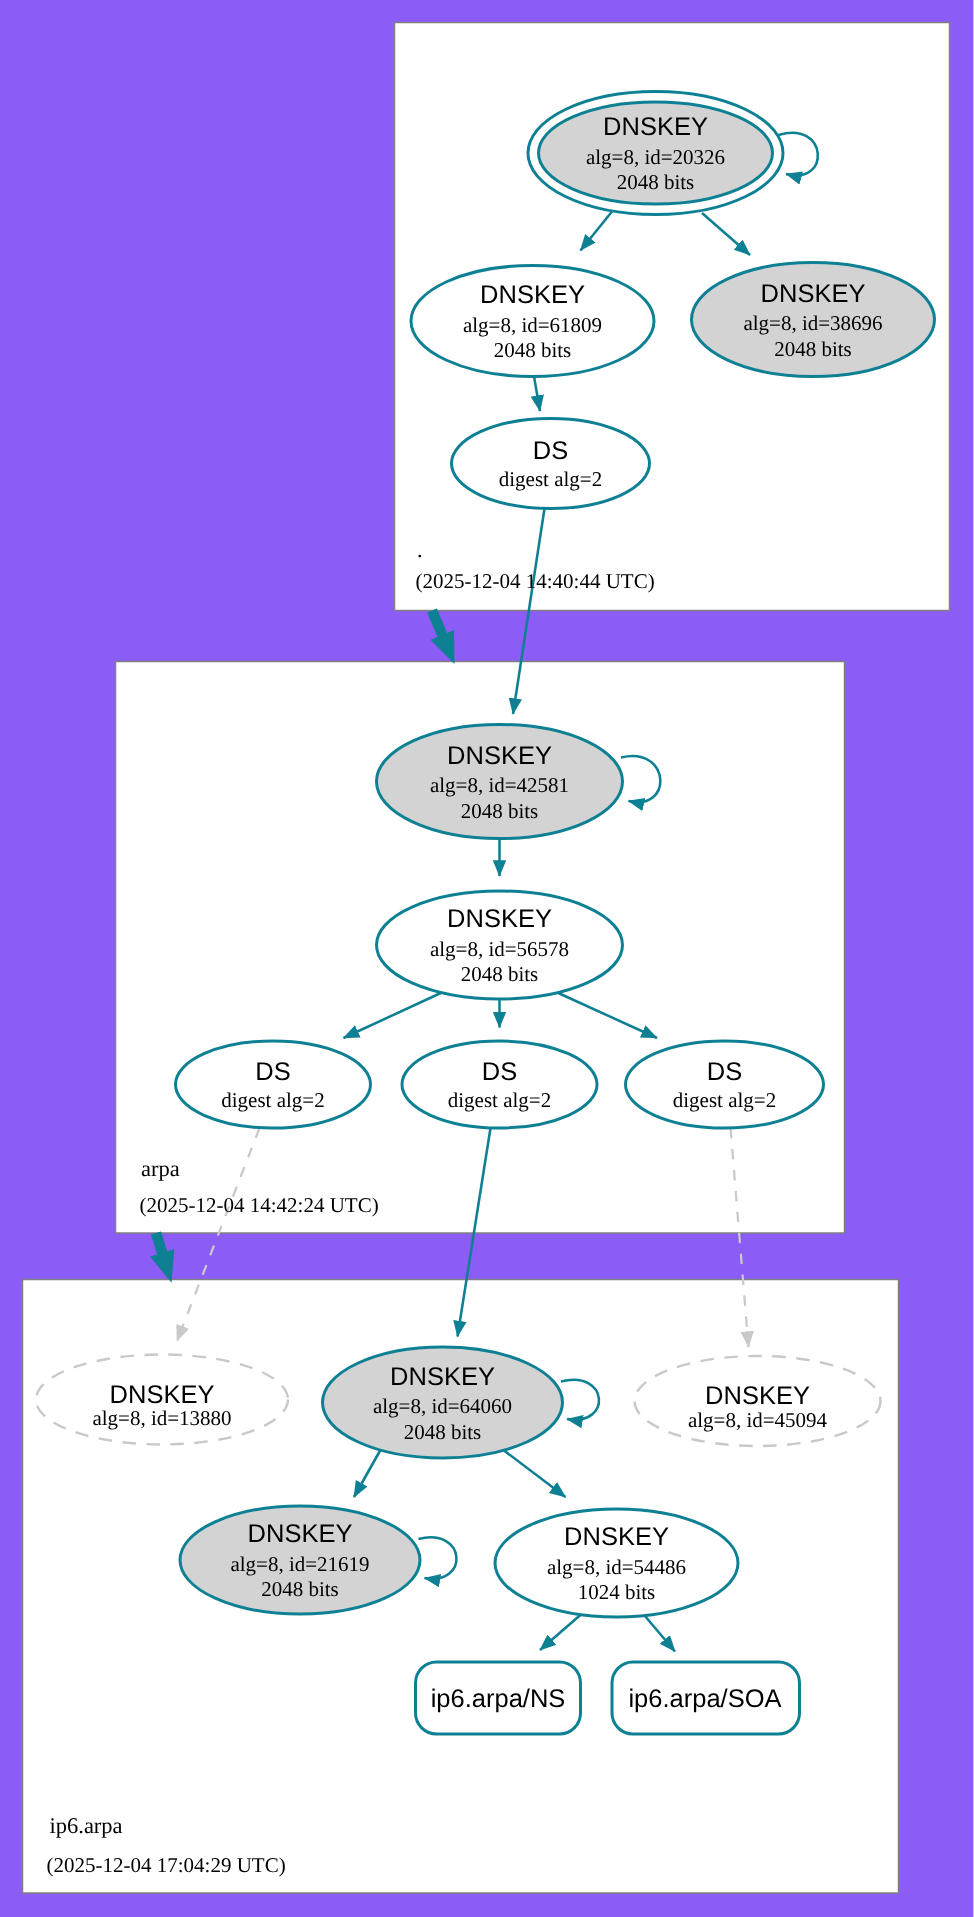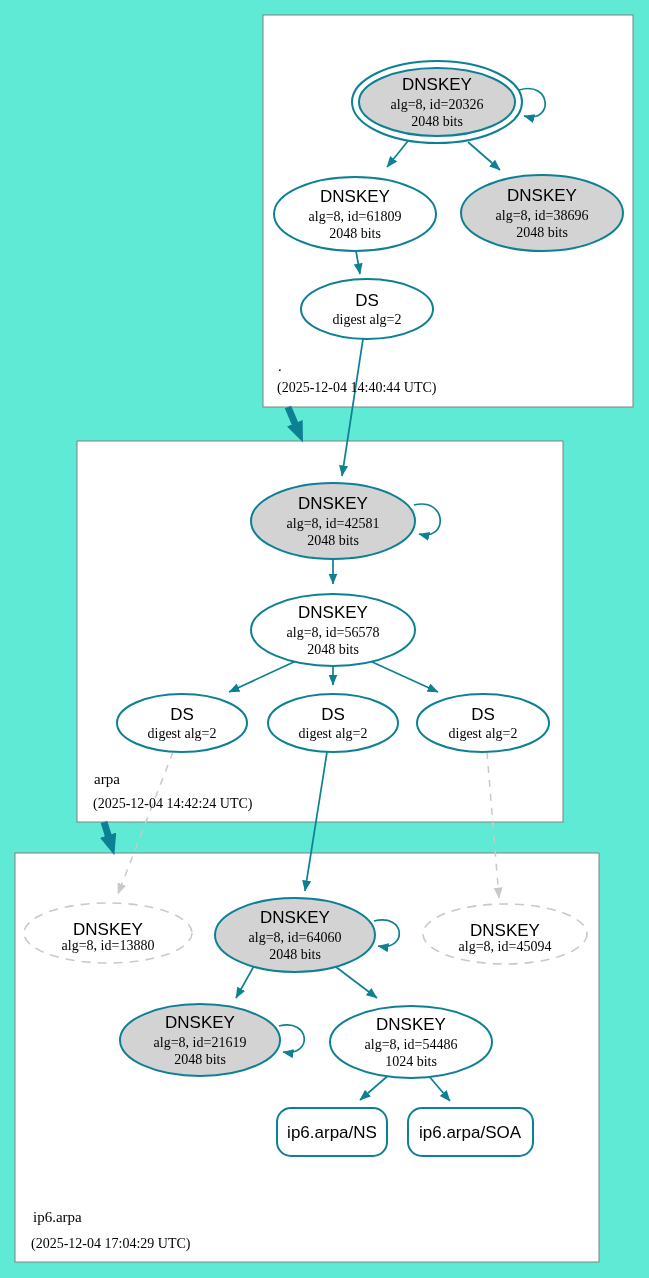--- a/index.html
+++ b/index.html
@@ -2,21 +2,21 @@
 <html><head>
 <meta charset="utf-8">
 <style>
   :root{
     --teal:#0e8094;
     --grayfill:#d3d3d3;
     --dashgray:#c9c9c9;
     --boxborder:#808080;
   }
   html,body{margin:0;padding:0;background:#ffffff;}
-  .stage{width:649px;height:1278px;position:relative;background:#5eead4;text-align:center;}
+  .stage{width:649px;height:1278px;position:relative;background:#8b5cf6;text-align:center;}
   svg{display:block;}
   .zone-box{fill:#ffffff;stroke:var(--boxborder);stroke-width:1;}
   .ellipse-solid{fill:#ffffff;stroke:var(--teal);stroke-width:2;}
   .ellipse-gray{fill:var(--grayfill);stroke:var(--teal);stroke-width:2;}
   .ellipse-dashed{fill:#ffffff;stroke:var(--dashgray);stroke-width:1.6;stroke-dasharray:9 7;}
   .rrset-rect{fill:#ffffff;stroke:var(--teal);stroke-width:2;}
   .edge{fill:none;stroke:var(--teal);stroke-width:1.7;}
   .edge-dashed{fill:none;stroke:var(--dashgray);stroke-width:1.5;stroke-dasharray:7 7;}
   .edge-thick{fill:none;stroke:var(--teal);stroke-width:7;}
   .node-title{font-family:"Liberation Sans",sans-serif;font-size:17px;fill:#000;text-anchor:middle;}

